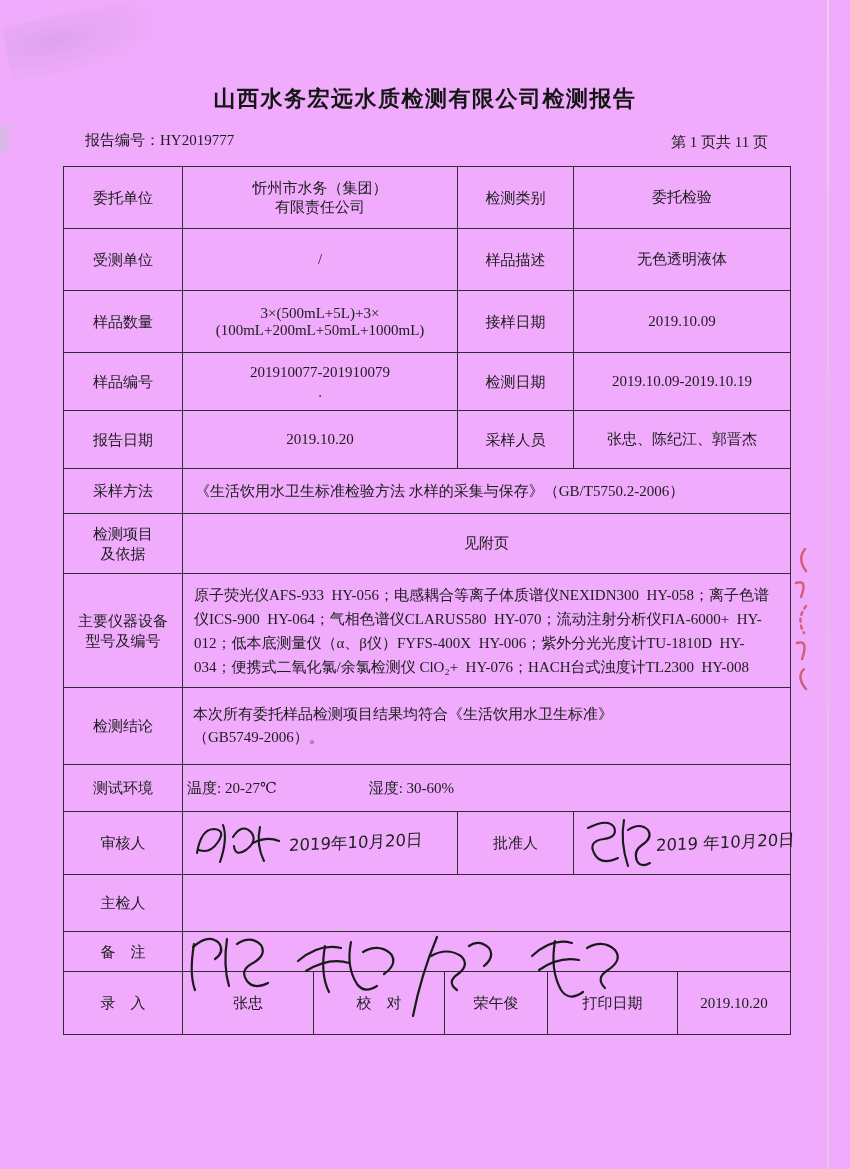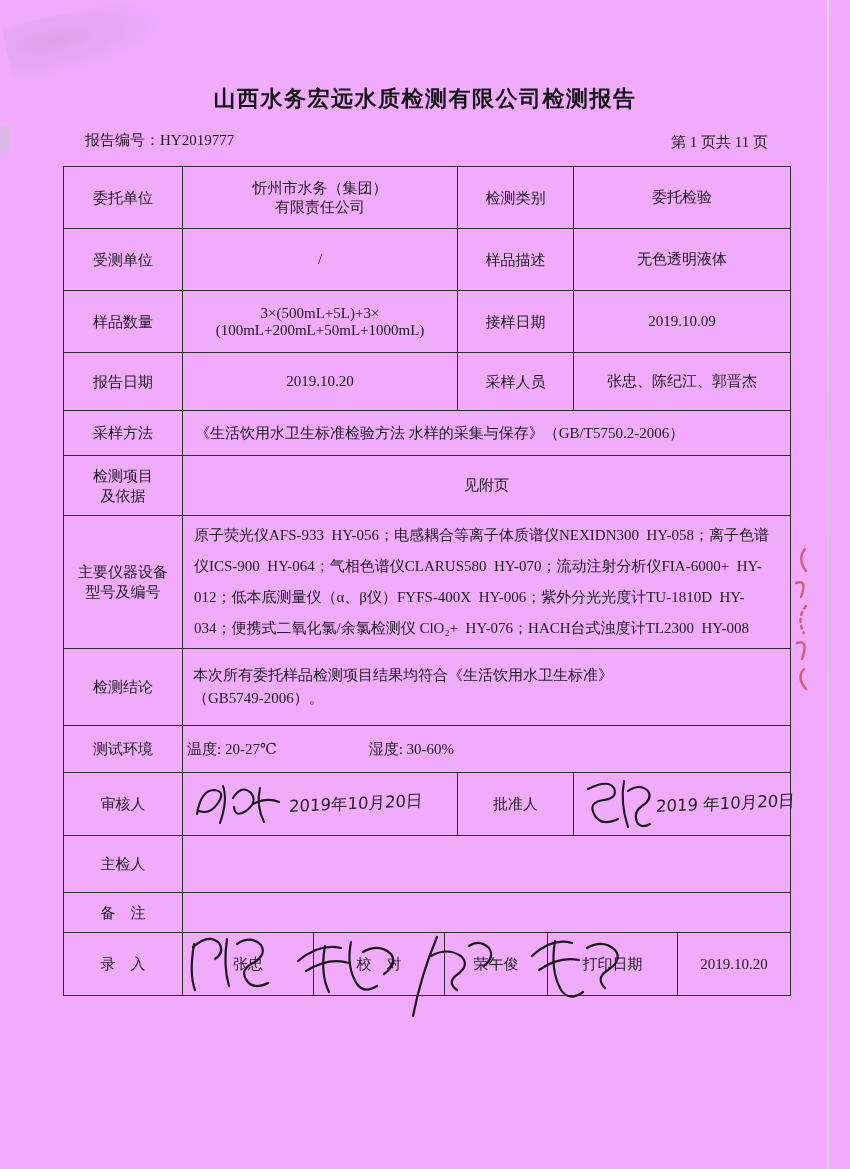--- a/index.html
+++ b/index.html
@@ -23,21 +23,21 @@
   }
   td{
     border:1px solid #2e2e2e;font-size:15px;vertical-align:middle;
     text-align:center;padding:2px 4px;overflow:visible;
   }
   .pre{white-space:pre-line;}
   .prewrap{white-space:pre-wrap;}
   .lbl{line-height:20px;}
   .left{text-align:left;padding-left:12px;padding-right:8px;}
   .just{text-align:justify;}
-  td.instr{font-size:15px;line-height:31px;padding:4px 9px 4px 11px;margin-left:8px;}
+  td.instr{font-size:15px;line-height:24px;padding:4px 9px 4px 11px;margin-left:8px;}
   td.concl{vertical-align:top;padding:15px 10px;line-height:23px;text-align:left;margin-left:40px;}
   td.env{text-align:left;}
   .env-wrap{display:flex;align-items:center;}
   .env-t{}
   .env-h{margin-left:92px;}
   .sig-cell{text-align:left;}
   .sig-wrap{display:flex;align-items:center;}
   .hand{
     font-family:"DejaVu Sans",cursive;font-size:16.5px;color:#222;
     transform:rotate(-2.5deg) skewX(-5deg);display:inline-block;white-space:nowrap;
@@ -107,20 +107,27 @@
 
 
     <tr style="height:62px">
       <td class="lbl">样品数量</td>
       <td colspan="3" class="pre">3×(500mL+5L)+3×
 (100mL+200mL+50mL+1000mL)</td>
       <td colspan="2" class="lbl">接样日期</td>
       <td colspan="2">2019.10.09</td>
     </tr>
 
+    <tr style="height:58px">
+      <td class="lbl">样品编号</td>
+      <td colspan="3" class="pre stray-dot" style="line-height:20px">201910077-201910079
+.</td>
+      <td colspan="2" class="lbl">检测日期</td>
+      <td colspan="2">2019.10.09-2019.10.19</td>
+    </tr>
 
     <tr style="height:58px">
       <td class="lbl">报告日期</td>
       <td colspan="3">2019.10.20</td>
       <td colspan="2" class="lbl">采样人员</td>
       <td colspan="2">张忠、陈纪江、郭晋杰</td>
     </tr>
 
     <tr style="height:45px">
       <td class="lbl">采样方法</td>

